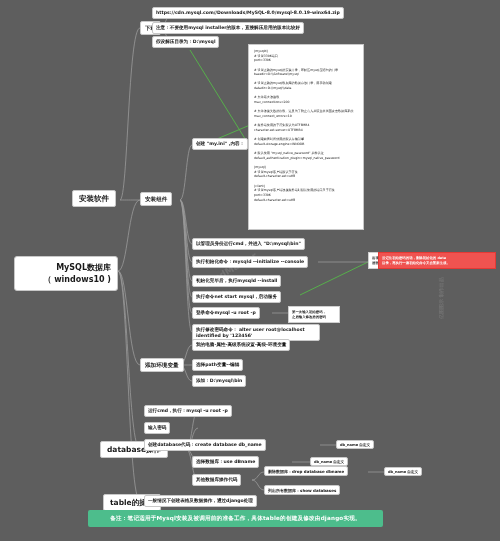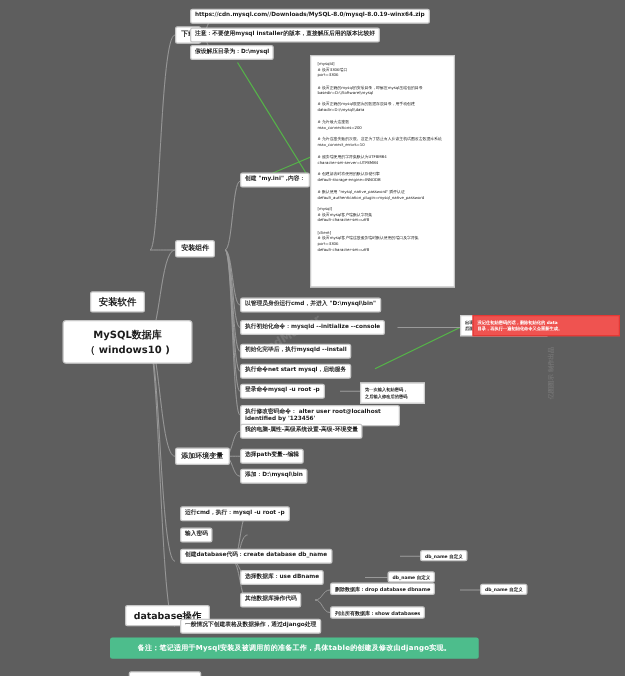--- a/index.html
+++ b/index.html
@@ -21,24 +21,24 @@
     border-radius: 2px;
     color: #1a1a1a;
     font-weight: bold;
     line-height: 1.25;
     padding: 2px 4px;
     white-space: nowrap;
   }
   .node.wrap { white-space: normal; }
 
   .root {
-    font-size: 8px; text-align: center; padding: 5px 6px;
-    line-height: 1.45; border-radius: 3px; margin-left: 36px;
-  }
-  .lvl1 { font-size: 7.5px; padding: 3px 6px; margin-top: 43px; }
+    font-size: 8px; text-align: right; padding: 5px 6px;
+    line-height: 1.45; border-radius: 3px;
+  }
+  .lvl1 { font-size: 7.5px; padding: 3px 6px; }
   .lvl2 { font-size: 5.6px; padding: 2.5px 4px; }
   .lvl3 { font-size: 4.6px; padding: 2px 3px; font-weight: bold; }
   .lvl4 { font-size: 4px; padding: 1.5px 3px; }
   .tiny { font-size: 3.6px; padding: 1.5px 3px; }
 
   .configbox {
     position: absolute;
     background: #ffffff;
     border: 1px solid #c8c8c8;
     font-size: 3.1px;

